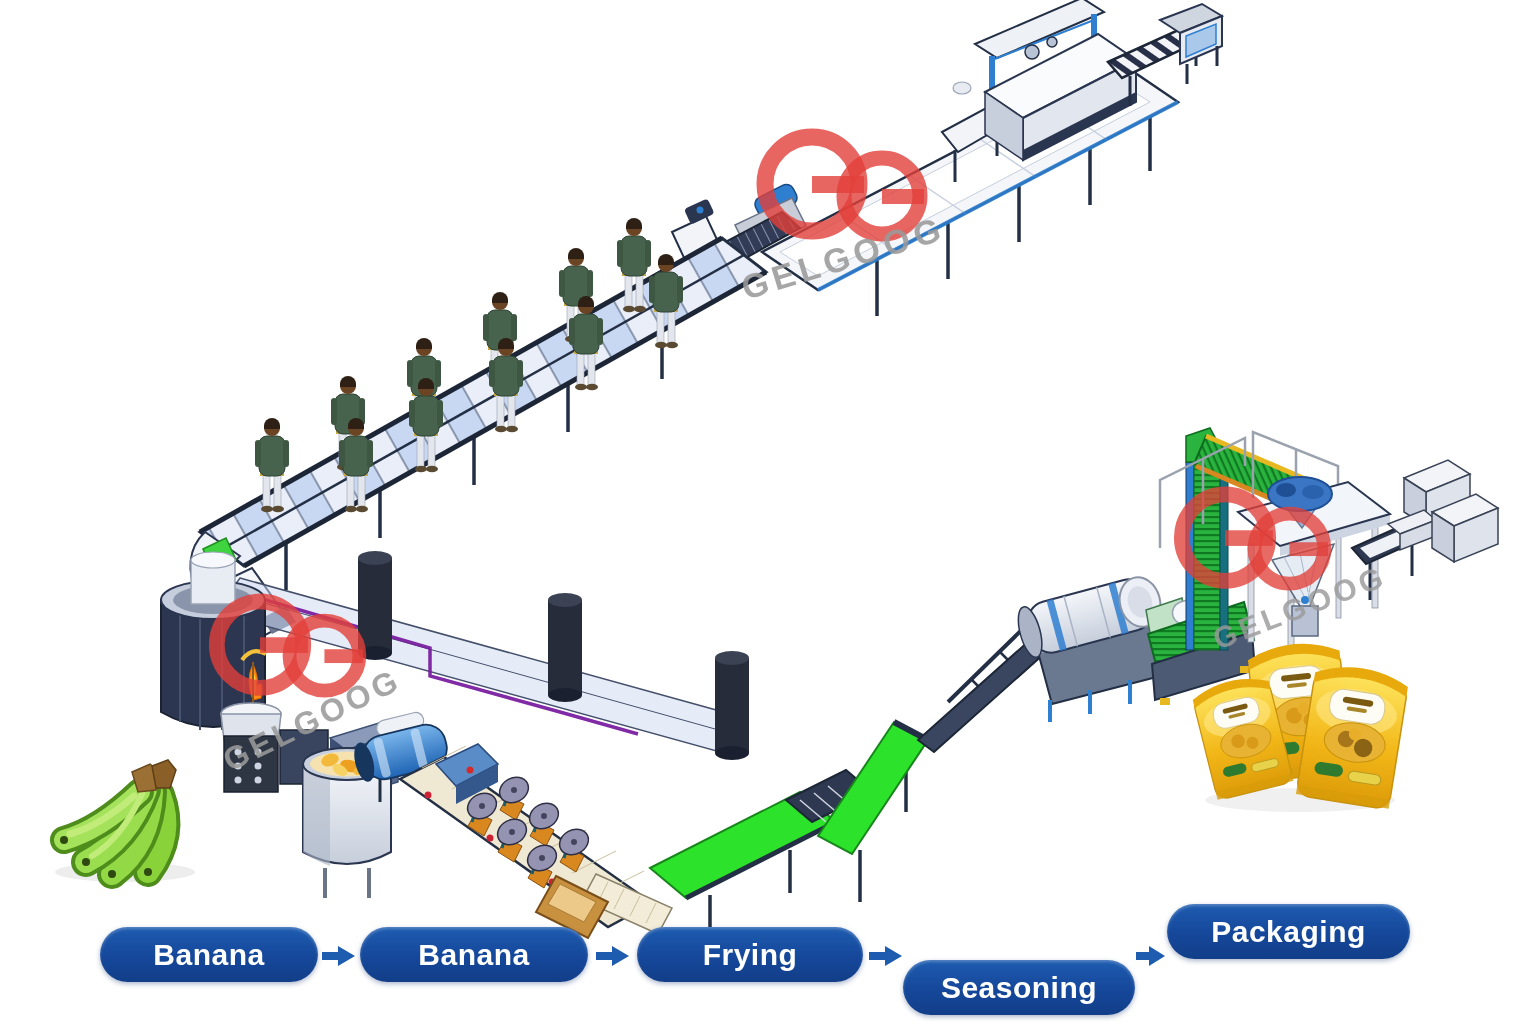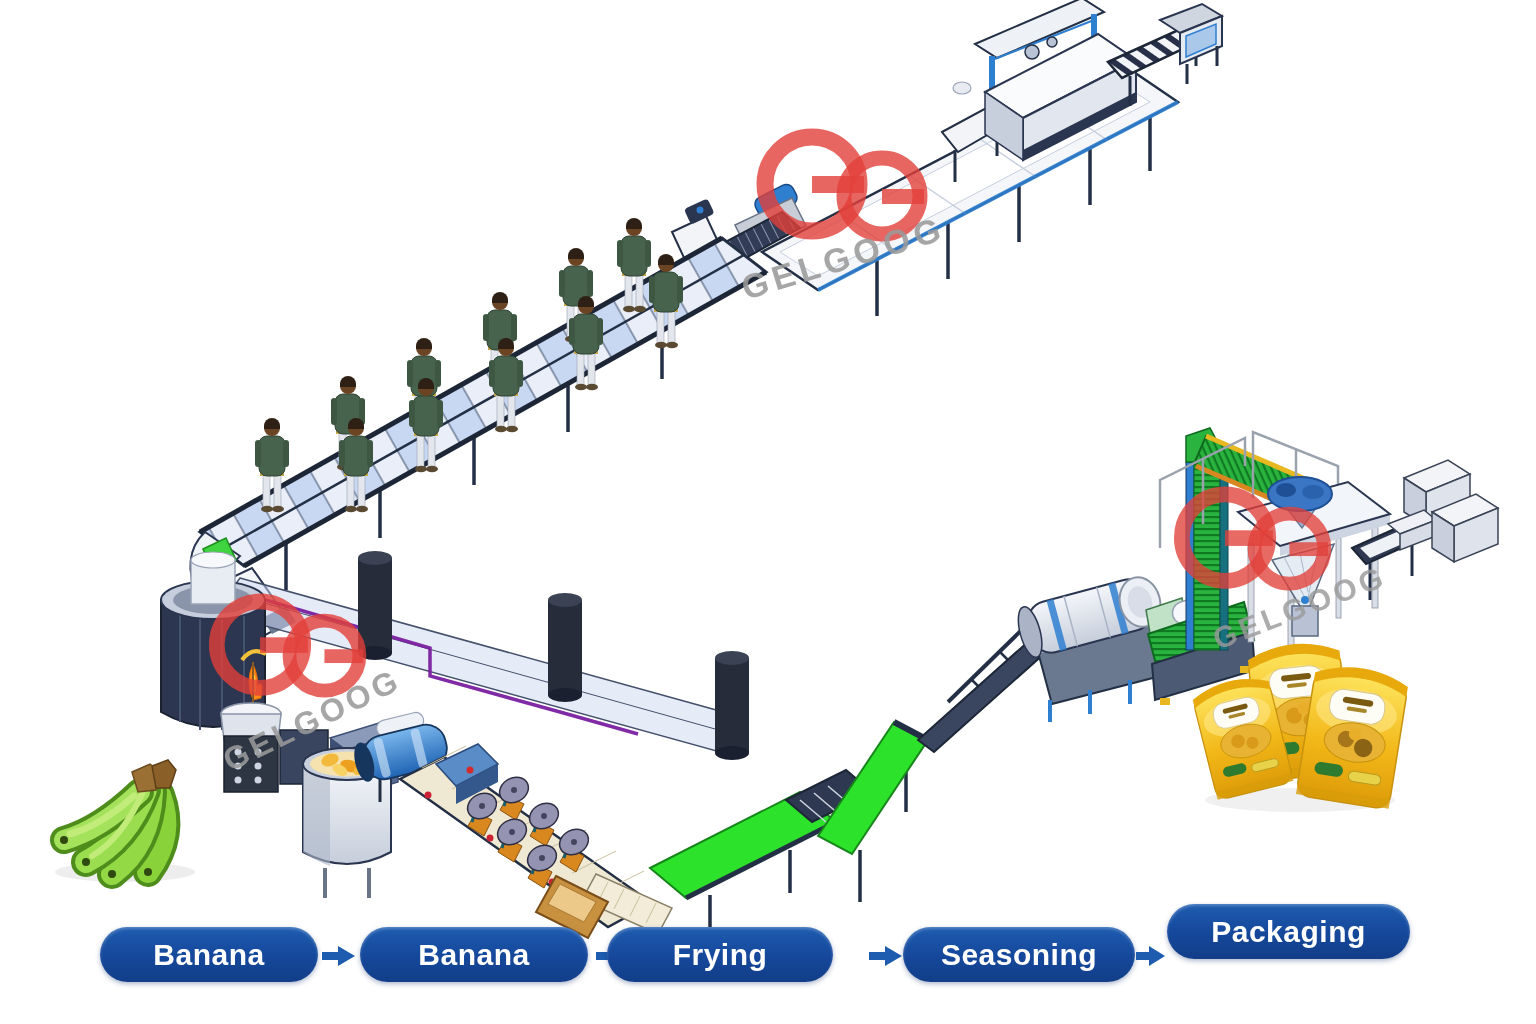--- a/index.html
+++ b/index.html
@@ -555,30 +555,30 @@
 </div>
 <div class="pill" style="left:360px;top:927px;width:228px;">
   <span>Banana</span>
 </div>
 <div class="arrow" style="left:596px;">
   <svg width="34" height="24">
         <rect x="0" y="8" width="17" height="8" fill="#1d5cae"></rect>
         <polygon points="16,2 33,12 16,22" fill="#1d5cae"></polygon>
       </svg>
 </div>
-<div class="pill" style="left:607px;top:927px;width:226px;">
+<div class="pill" style="left:637px;top:927px;width:226px;">
   <span>Frying</span>
 </div>
 <div class="arrow" style="left:869px;">
   <svg width="34" height="24">
         <rect x="0" y="8" width="17" height="8" fill="#1d5cae"></rect>
         <polygon points="16,2 33,12 16,22" fill="#1d5cae"></polygon>
       </svg>
 </div>
-<div class="pill" style="left:903px;top:927px;width:232px;">
+<div class="pill" style="left:903px;top:960px;width:232px;">
   <span>Seasoning</span>
 </div>
 <div class="arrow" style="left:1136px;">
   <svg width="30" height="24">
         <rect x="0" y="8" width="14" height="8" fill="#1d5cae"></rect>
         <polygon points="13,2 29,12 13,22" fill="#1d5cae"></polygon>
       </svg>
 </div>
 <div class="pill" style="left:1167px;top:904px;width:243px;">
   <span>Packaging</span>

